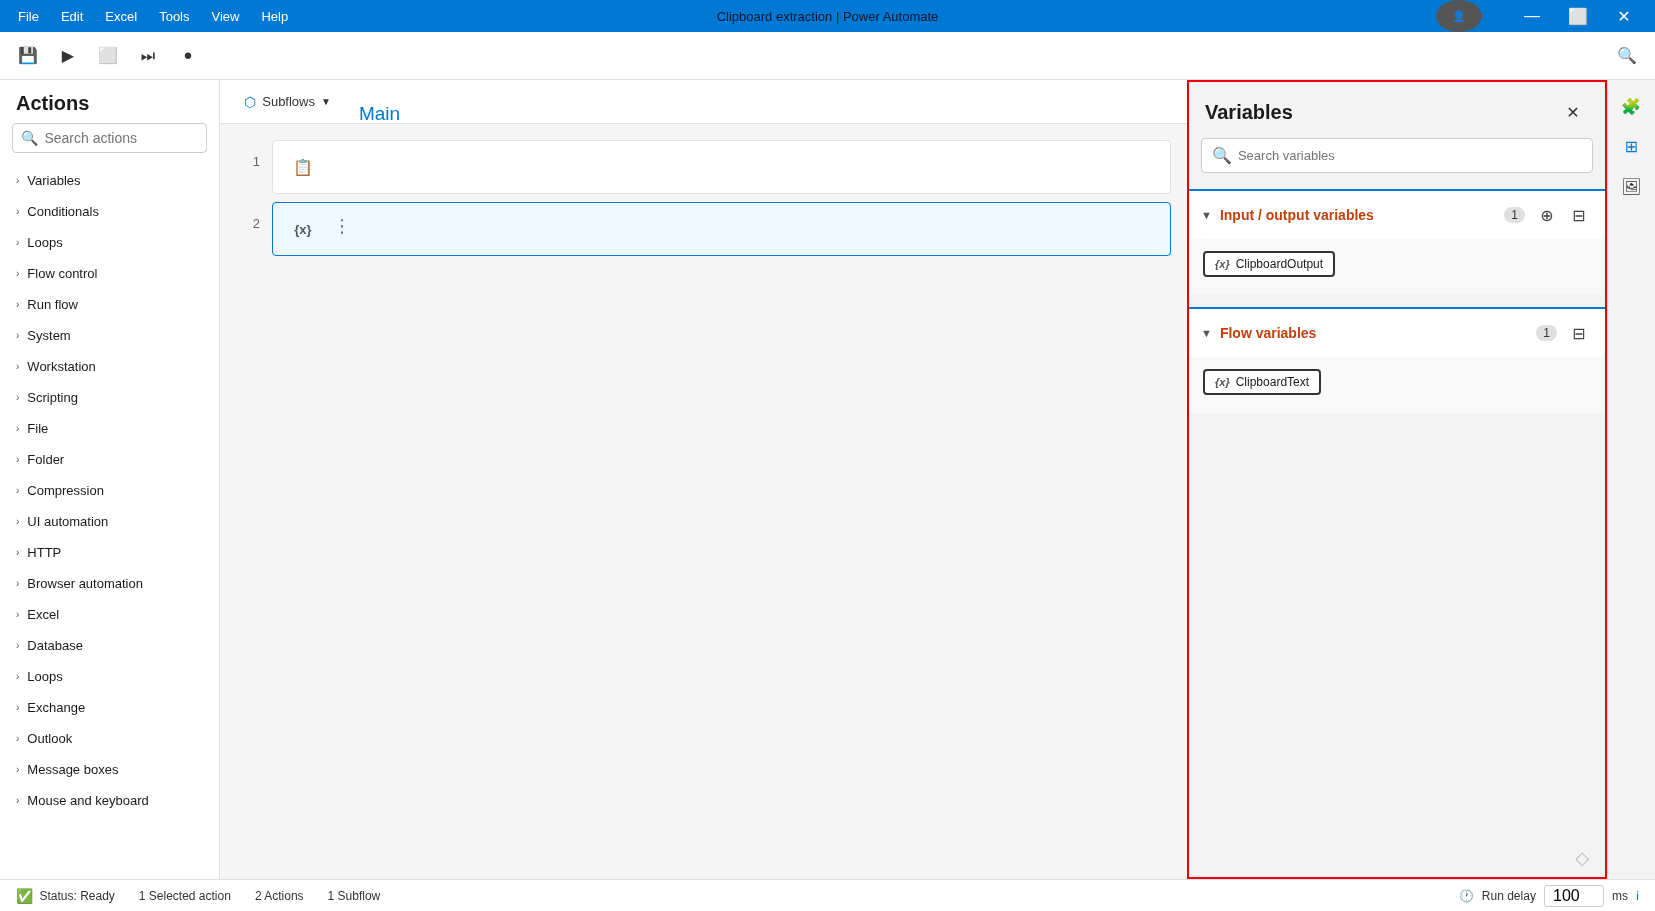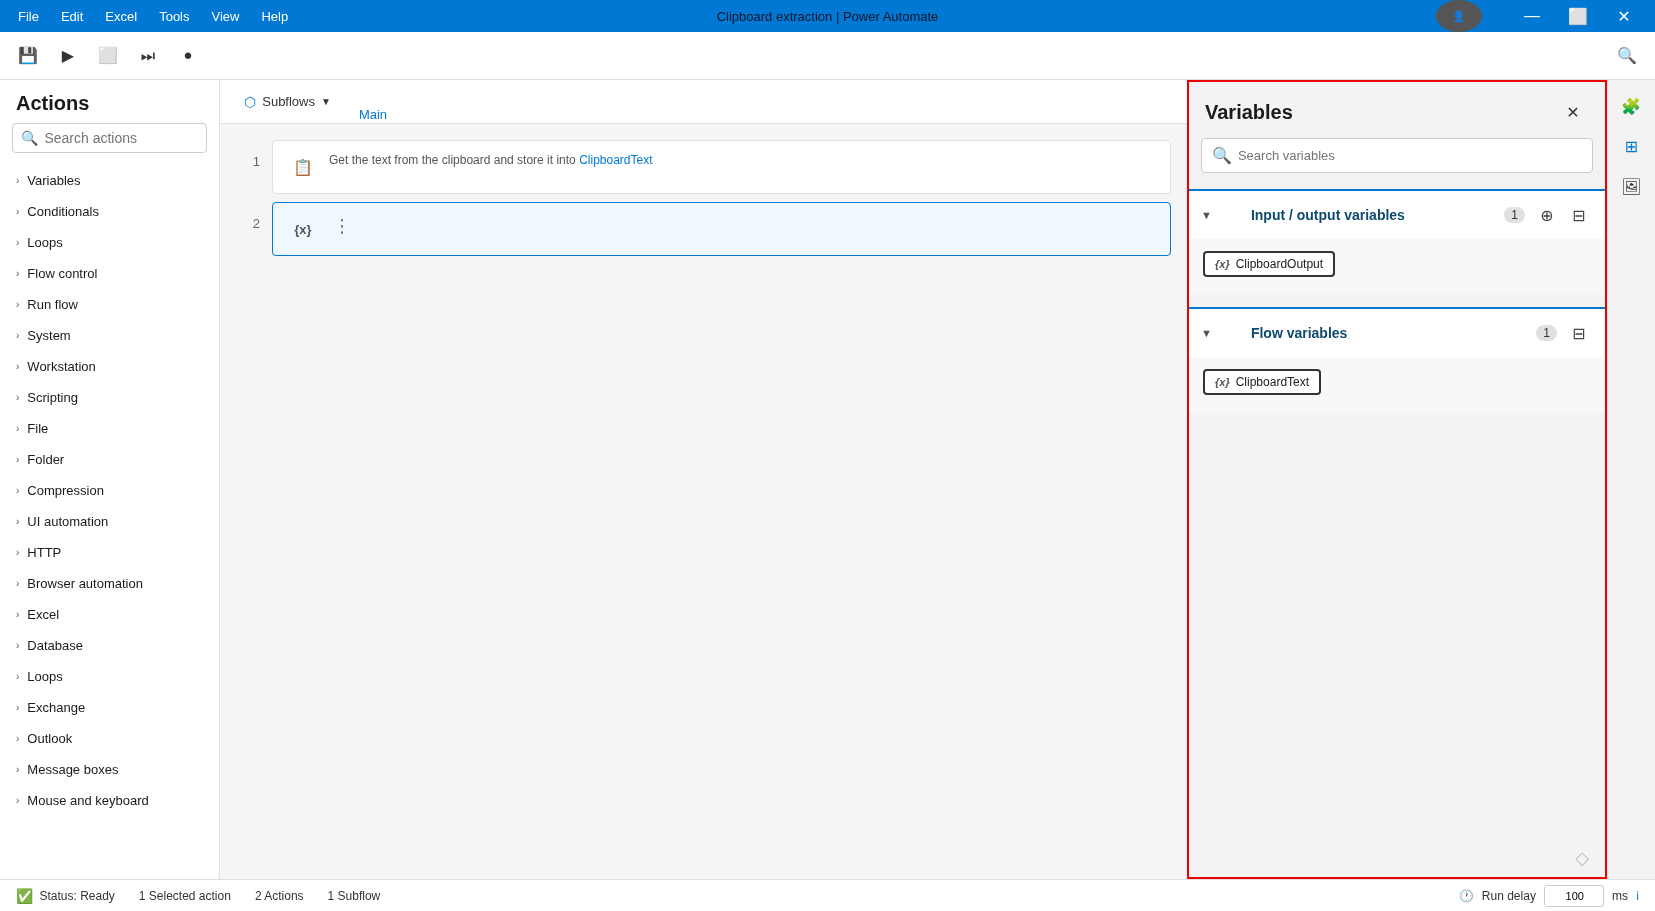--- a/index.html
+++ b/index.html
@@ -170,21 +170,21 @@
       padding: 8px 12px;
       font-size: 13px;
       color: #333;
       cursor: pointer;
       border: none;
       background: transparent;
     }
     .subflows-btn .icon { color: #0078d4; font-size: 14px; }
     .tab-item {
       padding: 8px 16px;
-      font-size: 13px;
+      font-size: 19px;
       cursor: pointer;
       border-bottom: 2px solid transparent;
       color: #555;
       margin-top: 27px;
     }
     .tab-item.active {
       border-bottom-color: #0078d4;
       color: #0078d4;
       font-weight: 500;
     }
@@ -310,23 +310,22 @@
       display: flex;
       align-items: center;
       padding: 10px 12px;
       gap: 8px;
       cursor: pointer;
       background: white;
     }
     .var-section-title {
       font-size: 14px;
       font-weight: 600;
-      color: #0c4a6e;
-      flex: 1;
-      margin-left: 31px;
+      color: #c2410c;
+      flex: 1;
     }
     .var-count-badge {
       background: #e0e0e0;
       border-radius: 10px;
       padding: 1px 7px;
       font-size: 12px;
       color: #333;
     }
     .var-section-actions {
       display: flex;
@@ -420,22 +419,22 @@
       margin-left: auto;
       display: flex;
       align-items: center;
       gap: 8px;
     }
     .run-delay-input {
       width: 60px;
       height: 22px;
       border: 1px solid #ccc;
       border-radius: 3px;
-      text-align: right;
-      font-size: 11px;
+      text-align: center;
+      font-size: 16px;
       padding: 2px 4px;
     }
 
     
     ::-webkit-scrollbar { width: 6px; }
     ::-webkit-scrollbar-track { background: #f0f0f0; }
     ::-webkit-scrollbar-thumb { background: #bbb; border-radius: 3px; }
   </style>
 </head>
 <body>
@@ -574,24 +573,20 @@
       </button>
       <div class="tab-item active">Main</div>
     </div>
     <div class="flow-content">
 
       <div class="flow-step">
         <div class="step-number">1</div>
         <div class="step-card">
           <div class="step-icon">📋</div>
           <div class="step-info">
-            <div class="step-desc">
-              Get the text from the clipboard and store it into
-              <span class="var-link">ClipboardText</span>
-            </div>
           </div>
         </div>
       </div>
 
       <div class="flow-step">
         <div class="step-number">2</div>
         <div class="step-card selected">
           <div class="step-icon" style="font-size:13px;font-weight:bold;color:#555;">{x}</div>
           <div class="step-more">⋮</div>
         </div>

